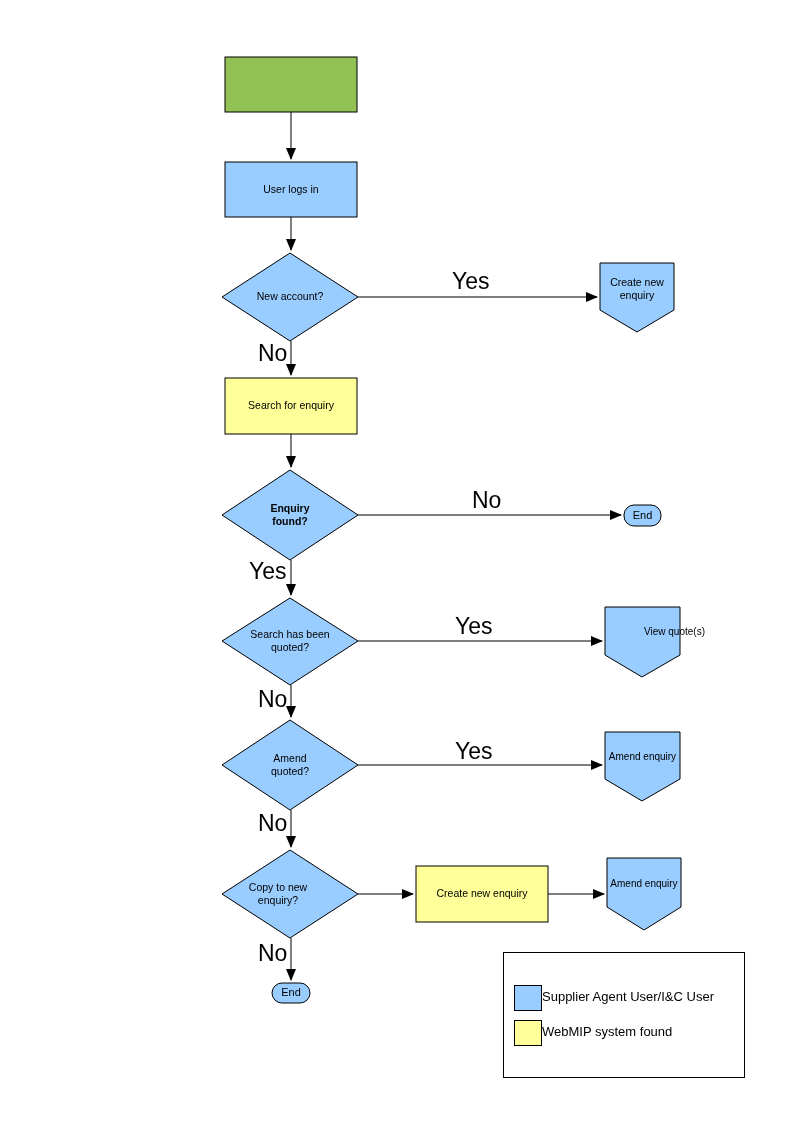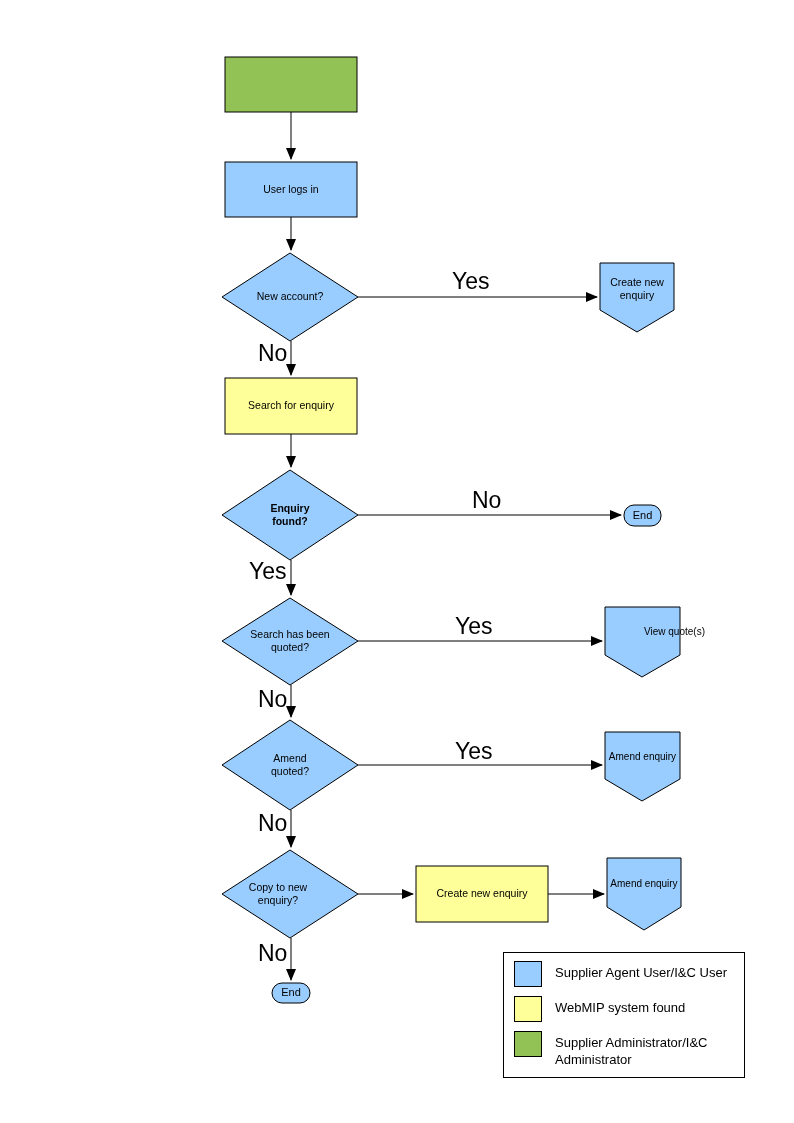--- a/index.html
+++ b/index.html
@@ -8,21 +8,21 @@
   #shapes{position:absolute;left:0;top:0;width:794px;height:1123px;}
   .lbl{position:absolute;display:flex;align-items:center;justify-content:center;
        text-align:center;font-size:10.5px;line-height:1.25;pointer-events:none;}
   .edge-lbl{position:absolute;font-size:23px;line-height:1;letter-spacing:0px;
             white-space:nowrap;pointer-events:none;}
   .end-lbl{font-size:11px;}
   #legend{position:absolute;left:503px;top:952px;width:242px;height:126px;
           border:1px solid #000;background:#fff;box-sizing:border-box;
           display:flex;flex-direction:column;justify-content:center;gap:9px;
           padding:8px 10px;}
-  .legend-row{display:flex;align-items:flex-start;gap:13px;}
+  .legend-row{display:flex;align-items:flex-start;}
   .swatch{width:28px;height:26px;border:1px solid #000;flex:0 0 auto;box-sizing:border-box;}
   .legend-label{font-size:13px;line-height:1.3;padding-top:4px;}
 </style>
 </head>
 <body>
 
 <div id="page">
 
   <svg id="shapes" viewBox="0 0 794 1123" xmlns="http://www.w3.org/2000/svg">
     <defs>
@@ -92,19 +92,15 @@
 
   <div id="legend">
     <div class="legend-row">
       <div class="swatch" style="background-color: rgb(153, 204, 255);"></div>
       <div class="legend-label">Supplier Agent User/I&amp;C User</div>
     </div>
     <div class="legend-row">
       <div class="swatch" style="background-color: rgb(255, 255, 153);"></div>
       <div class="legend-label">WebMIP system found</div>
     </div>
-    <div class="legend-row">
-      <div class="swatch" style="background-color: rgb(146, 193, 86);"></div>
-      <div class="legend-label">Supplier Administrator/I&amp;C Administrator</div>
-    </div>
   </div>
 
 </div>
 
 </body></html>

